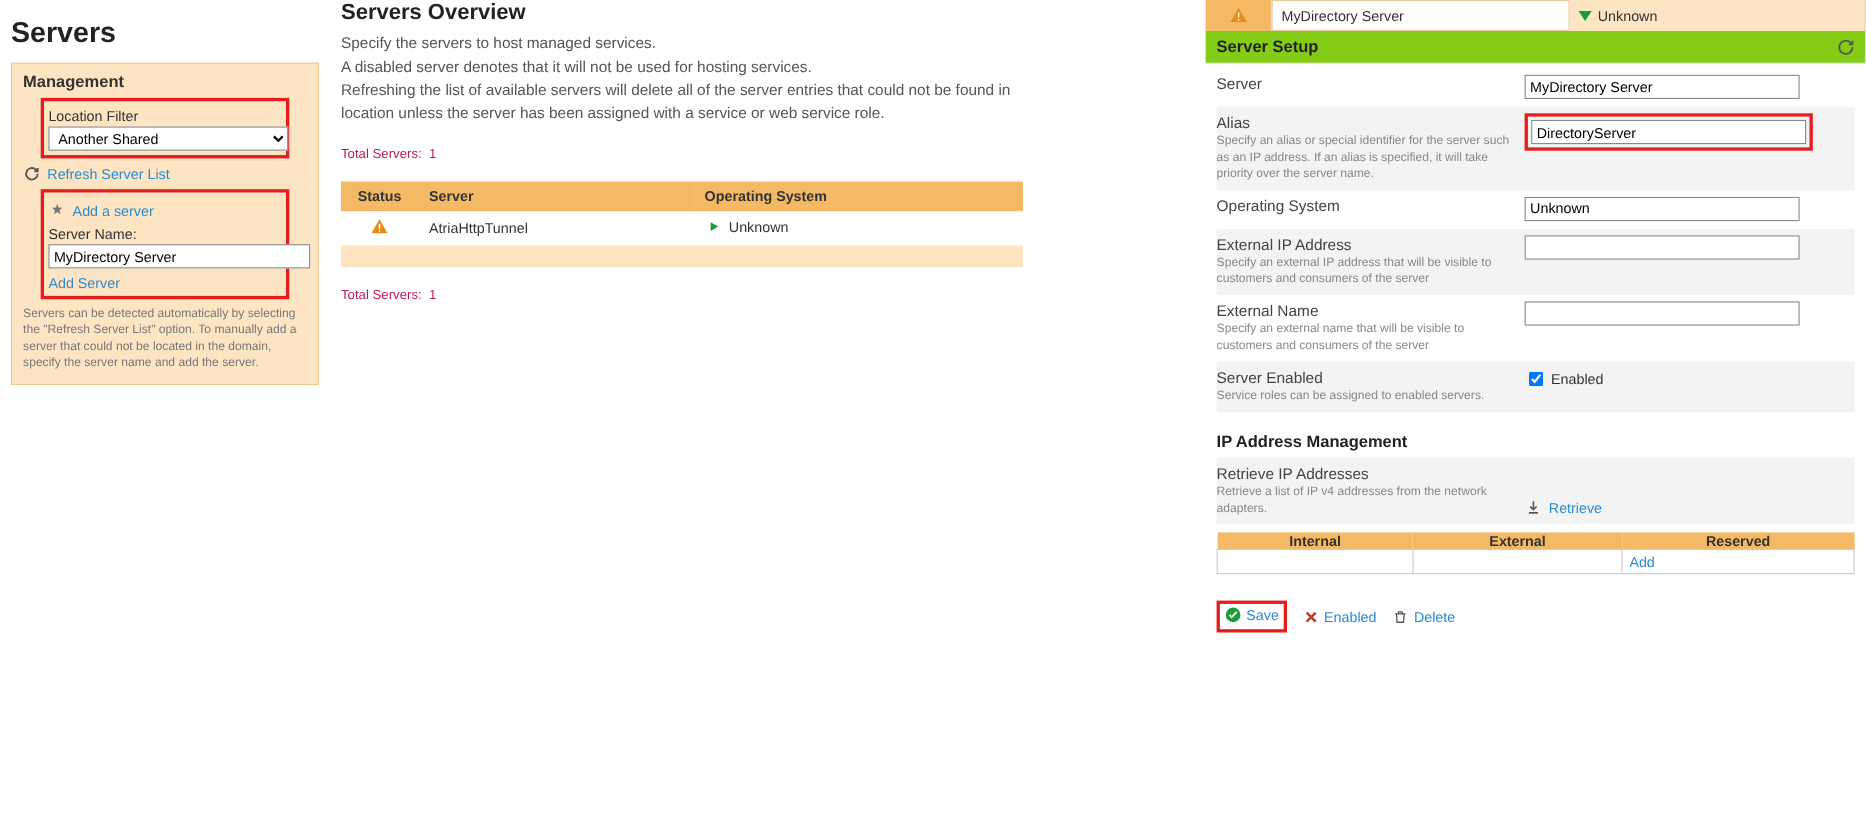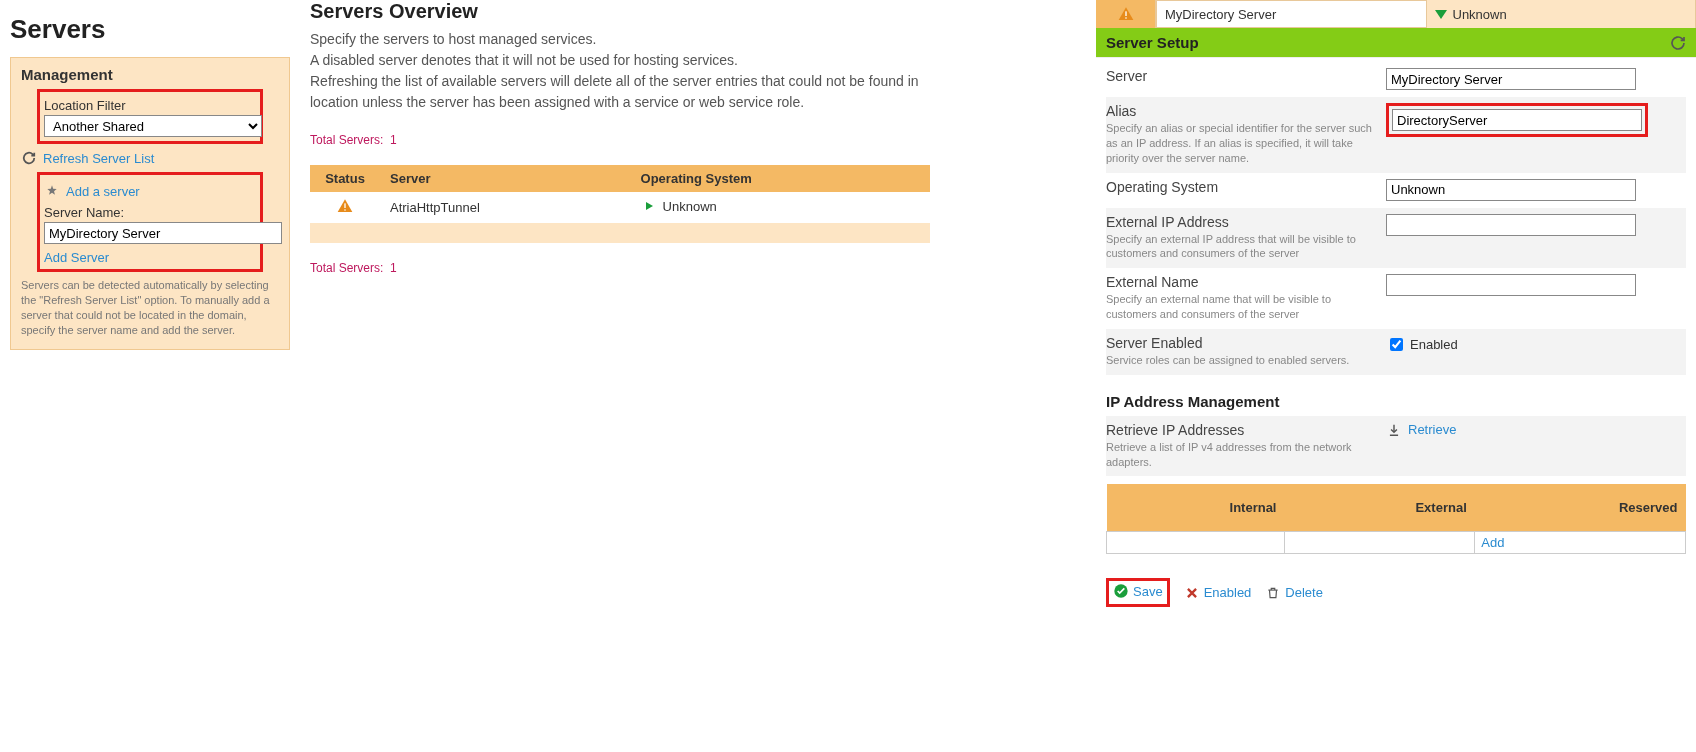--- a/index.html
+++ b/index.html
@@ -46,21 +46,21 @@
   .form-row{display:flex;padding:6px 0;gap:10px;border-bottom:1px solid transparent;}
   .form-row.shade{background:#f3f3f3;}
   .fld-left{width:270px;}
   .fld-left .fld-title{font-size:14px;color:#444;}
   .fld-left .fld-desc{font-size:11px;color:#888;line-height:1.35;margin-top:2px;}
   .fld-right{flex:1;}
   .fld-right input[type=text]{width:250px;height:22px;}
   .redbox-r{border:3px solid #e51d1d;padding:3px;display:inline-block;}
   .ipmgmt-note{font-size:12px;color:#777;margin:8px 0;line-height:1.4;}
   .ip-table{width:100%;border-collapse:collapse;margin-top:8px;}
-  .ip-table thead th{background:#f4b964;text-align:right;font-weight:600;font-size:13px;padding:16px 8px;}
+  .ip-table thead th{background:#f4b964;text-align:center;font-weight:600;font-size:13px;padding:0 8px;}
   .ip-table tbody td{border:1px solid #ccc;height:22px;padding:2px 6px;font-size:13px;}
   .btn-row{display:flex;gap:14px;align-items:center;margin-top:24px;}
   .btn{display:inline-flex;align-items:center;gap:4px;cursor:pointer;}
   .save-red{border:3px solid #e51d1d;padding:2px 4px;}
   .chk-row{display:flex;align-items:center;gap:4px;}
 </style>
 </head>
 <body>
 
 <div class="page">
@@ -245,21 +245,21 @@
         </div>
       </div>
 
       <h3 class="sub-title" style="margin-top:18px;">IP Address Management</h3>
 
       <div class="form-row shade">
         <div class="fld-left">
           <div class="fld-title">Retrieve IP Addresses</div>
           <div class="fld-desc">Retrieve a list of IP v4 addresses from the network adapters.</div>
         </div>
-        <div class="fld-right" style="display:flex;align-items:flex-start;gap:6px;">
+        <div class="fld-right" style="display:flex;align-items:flex-end;gap:6px;">
           <span class="ico">
             <svg width="14" height="14" viewBox="0 0 24 24" fill="none" stroke="#555" stroke-width="2.5">
                 <path d="M12 3v12"></path>
                 <path d="M7 11l5 5 5-5"></path>
                 <path d="M5 21h14"></path>
               </svg>
           </span>
           <span class="lnk">Retrieve</span>
         </div>
       </div>

